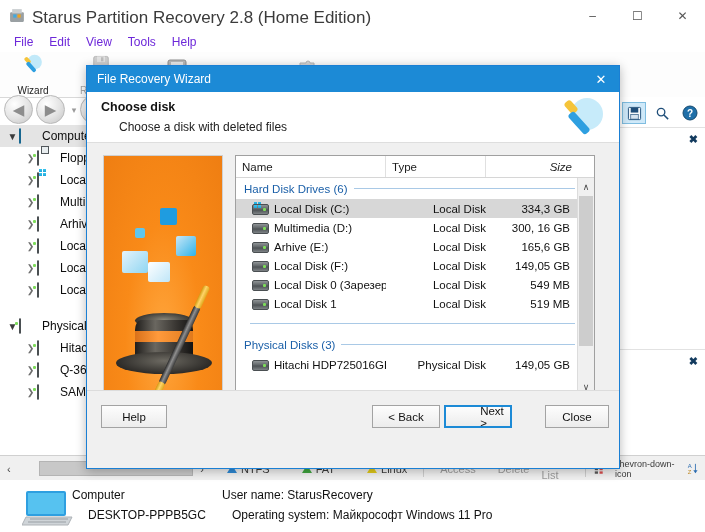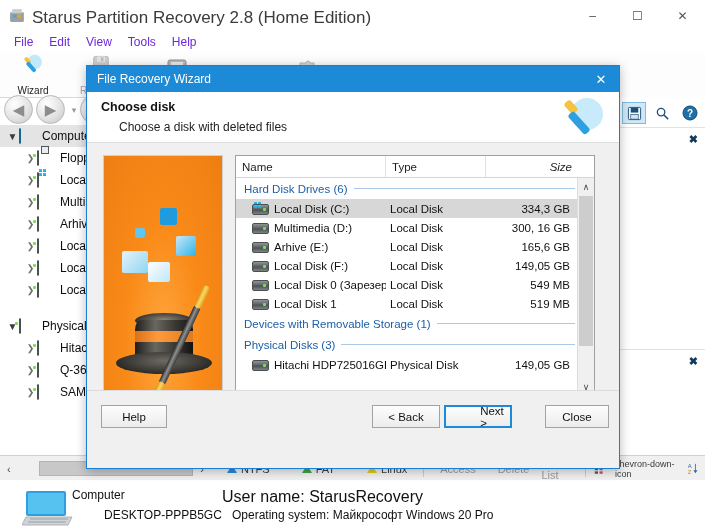--- a/index.html
+++ b/index.html
@@ -74,22 +74,22 @@
   .fs-arrow{width:20px;text-align:center;color:#4a4a4a;font-size:11px;}
   .fs-item{display:flex;align-items:center;gap:4px;padding:0 16px;font-size:11px;color:#3a3a3a;}
   .fs-tri{width:0;height:0;border-left:5px solid transparent;border-right:5px solid transparent;}
   .fs-sep{width:1px;height:16px;background:#cdcdcd;}
   .fs-right{margin-left:auto;display:flex;align-items:center;gap:8px;padding-right:6px;}
 
   
   .status{position:absolute;left:0;top:480px;width:705px;height:52px;background:#fff;}
   .st-mon{position:absolute;left:22px;top:9px;width:56px;height:38px;}
   .st-l1{position:absolute;left:72px;top:8px;font-size:12px;color:#111;}
-  .st-l2{position:absolute;left:88px;top:28px;font-size:12px;color:#111;margin-left:16px;}
-  .st-r1{position:absolute;left:222px;top:8px;font-size:16px;color:#111;}
+  .st-l2{position:absolute;left:88px;top:28px;font-size:12px;color:#111;}
+  .st-r1{position:absolute;left:222px;top:8px;font-size:12px;color:#111;}
   .st-r2{position:absolute;left:232px;top:28px;font-size:12px;color:#111;}
 
   
   .dlg{position:absolute;left:86px;top:65px;width:534px;height:404px;background:#f0f0f0;
        border:1px solid #1a7fd4;box-sizing:border-box;box-shadow:0 2px 10px rgba(0,0,0,.28);}
   .dlg-tb{height:26px;background:#1c8ad6;display:flex;align-items:center;}
   .dlg-tb .t{color:#fff;font-size:12px;margin-left:10px;}
   .dlg-tb .x{margin-left:auto;width:36px;height:26px;display:flex;align-items:center;justify-content:center;color:#fff;font-size:13px;}
   .dlg-head{height:50px;background:#ffffff;position:relative;border-bottom:1px solid #dedede;}
   .dlg-head .h1{position:absolute;left:14px;top:8px;font-size:12.5px;font-weight:bold;color:#111;}
@@ -119,21 +119,21 @@
   .c-name{width:150px;}
   .c-type{width:100px;}
   .c-size{width:92px;justify-content:flex-end;border-right:none !important;font-style:italic;}
   .lbody{position:relative;height:217px;overflow:hidden;}
   .grp{display:flex;align-items:center;height:21px;padding-left:8px;color:#1a5fa8;font-size:11.5px;}
   .grp .line{flex:1;height:1px;background:#a9c9e6;margin:0 6px;}
   .grp .car{color:#1a5fa8;font-size:9px;margin-right:6px;}
   .lrow{display:flex;align-items:center;height:19px;font-size:11.5px;color:#111;}
   .lrow.sel{background:#d7d7d7;}
   .lrow .n{width:150px;display:flex;align-items:flex-end;padding-left:16px;box-sizing:border-box;overflow:hidden;white-space:nowrap;}
-  .lrow .t{width:100px;padding-left:4px;box-sizing:border-box;white-space:nowrap;}
+  .lrow .t{width:100px;padding-left:4px;box-sizing:border-box;white-space:nowrap;text-align:right;}
   .lrow .s{width:92px;text-align:right;padding-right:8px;box-sizing:border-box;white-space:nowrap;}
   .lrow .di{margin-right:5px;flex:none;}
   .vsb{position:absolute;right:0;top:0;width:17px;height:100%;background:#f0f0f0;border-left:1px solid #dcdcdc;box-sizing:border-box;}
   .vsb .ar{height:17px;display:flex;align-items:center;justify-content:center;color:#4a4a4a;font-size:9px;}
   .vsb .thumb{position:absolute;left:1px;top:18px;width:14px;height:150px;background:#cdcdcd;}
 
   .mbtns{position:absolute;left:250px;top:262px;display:flex;gap:18px;}
   .btn{height:23px;min-width:96px;background:linear-gradient(#fdfdfd,#ececec);border:1px solid #a3a3a3;box-sizing:border-box;
        font-size:11.5px;color:#111;display:flex;align-items:center;justify-content:center;padding:0 10px;font-family:"Liberation Sans",sans-serif;}
   .btn.def{border:2px solid #1c8ad6;padding-left:38px;}
@@ -370,21 +370,21 @@
     <svg class="st-mon" viewBox="0 0 56 38">
       <rect x="4" y="2" width="40" height="25" rx="2" fill="#2e9fe0"></rect>
       <rect x="6" y="4" width="36" height="21" fill="#56c2f0"></rect>
       <path d="M4 28 L50 28 L46 36 L0 36 Z" fill="#cfd4d8" stroke="#aeb3b7"></path>
       <path d="M8 30 L46 30" stroke="#9aa0a5" stroke-width="1"></path>
       <path d="M6 33 L44 33" stroke="#9aa0a5" stroke-width="1"></path>
     </svg>
     <div class="st-l1">Computer</div>
     <div class="st-l2">DESKTOP-PPPB5GC</div>
     <div class="st-r1">User name: StarusRecovery</div>
-    <div class="st-r2">Operating system: Майкрософт Windows 20 Pro</div>
+    <div class="st-r2">Operating system: Майкрософт Windows 11 Pro</div>
   </div>
 
   <div class="dlg">
 
     <div class="dlg-tb">
       <span class="t">File Recovery Wizard</span>
       <span class="x">✕</span>
     </div>
 
     <div class="dlg-head">
@@ -475,21 +475,20 @@
           <div class="lrow">
             <span class="n">
                 <span class="disk di"></span>
                 <span>Local Disk 1</span>
               </span>
             <span class="t">Local Disk</span>
             <span class="s">519 MB</span>
           </div>
 
           <div class="grp">
-            <span>Devices with Removable Storage (1)</span>
             <span class="line"></span>
             <span class="car">∧</span>
           </div>
 
 
           <div class="grp">
             <span>Physical Disks (3)</span>
             <span class="line"></span>
             <span class="car">∧</span>
           </div>

